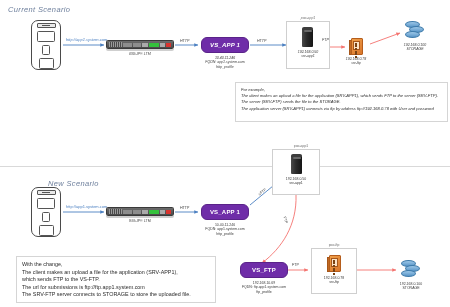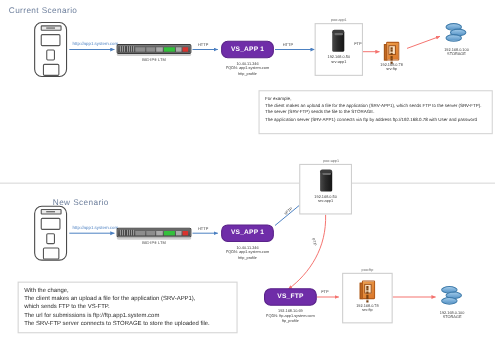--- a/index.html
+++ b/index.html
@@ -3,21 +3,21 @@
 <meta charset="utf-8">
 <style>
   html,body{margin:0;padding:0;}
   body{
     width:450px;height:307px;
     background:#ffffff;
     font-family:"Liberation Sans", sans-serif;
     overflow:hidden;
     position:relative;
   }
-  .panel{position:absolute;left:0;width:450px;}
+  .panel{position:absolute;left:0;width:450px;font-style:italic;}
   #panel-current{top:0;height:134px;}
   #panel-new{top:134px;height:173px;border-top:1px solid #d9d9d9;margin-top:32px;}
 
   .section-title{
     position:absolute;
     font-size:7.5px;
     color:#6d7f9c;
     letter-spacing:.35px;
     white-space:nowrap;
   }

